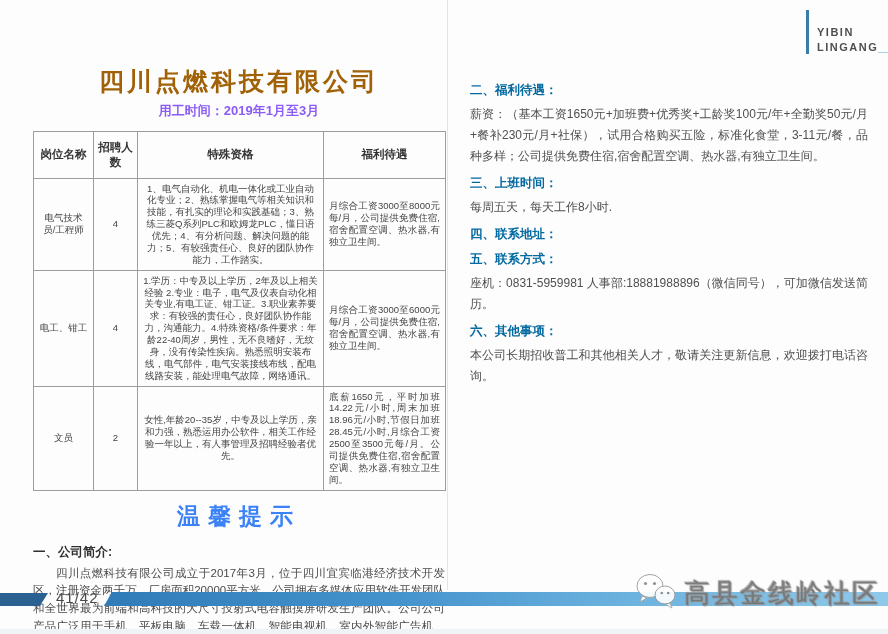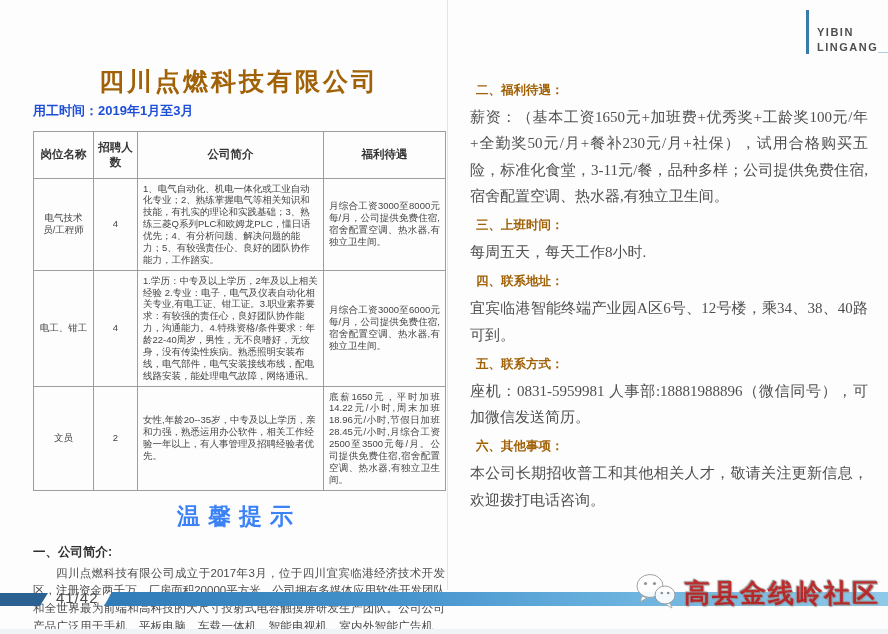--- a/index.html
+++ b/index.html
@@ -12,47 +12,47 @@
 
   
   .logo{position:absolute;left:806px;top:10px;display:flex;}
   .logo-bar{width:3px;height:44px;background:#3a7ca5;margin-right:8px;}
   .logo-text{font-size:11px;font-weight:bold;color:#4f4f4f;letter-spacing:1.5px;line-height:1.35;padding-top:15px;white-space:nowrap;}
   .logo-trail{color:#3a9ab8;letter-spacing:0;}
 
   
   .left-page{position:absolute;left:33px;top:68px;width:412px;}
   .company-title{text-align:center;color:#a16207;font-size:25px;font-weight:bold;letter-spacing:3px;line-height:1.1;}
-  .work-period{text-align:left;color:#1d4ed8;font-size:13px;font-weight:bold;margin-top:6px;}
+  .work-period{text-align:center;color:#8b5cf6;font-size:13px;font-weight:bold;margin-top:6px;}
   table.jobs{width:100%;border-collapse:collapse;table-layout:fixed;margin-top:11px;padding-left:17px;}
   table.jobs th,table.jobs td{border:1px solid #9d9d9d;}
   table.jobs th{font-size:11.5px;color:#333;padding:8px 2px;font-weight:bold;}
   table.jobs td{font-size:9.5px;color:#444;padding:4px 5px;line-height:1.25;vertical-align:middle;}
   td.c-position,td.c-count{text-align:center;}
-  td.c-requirements{text-align:left;}
+  td.c-requirements{text-align:center;}
   td.c-benefits{text-align:justify;}
   .tips-title{text-align:center;color:#3b82f6;font-size:23px;font-weight:bold;letter-spacing:8px;margin-top:10px;}
   .intro-heading{font-size:12.5px;font-weight:bold;color:#2f2f2f;margin-top:12px;}
   .intro-text{font-size:11.5px;color:#4a4a4a;line-height:1.55;text-indent:2em;margin-top:4px;text-align:justify;}
 
   
   .right-page{position:absolute;left:470px;top:74px;width:398px;}
   .section{margin-bottom:2px;}
-  .section-heading{font-size:12.5px;font-weight:bold;color:#a16207;margin:8px 0 5px 6px;}
-  .section-body{font-size:15px;color:#4f4f4f;line-height:1.75;text-align:justify;font-family:Liberation Serif, serif;}
+  .section-heading{font-size:12.5px;font-weight:bold;color:#0369a1;margin:8px 0 5px 0;}
+  .section-body{font-size:12px;color:#4f4f4f;line-height:1.75;text-align:justify;}
 
   
   .bar-dark{position:absolute;left:0;top:593px;width:48px;height:13px;background:#2a6191;
     clip-path:polygon(0 0,100% 0,83% 100%,0 100%);}
   .page-number{position:absolute;left:56px;top:589px;font-size:15px;font-weight:normal;color:#4a4a4a;letter-spacing:1px;}
   .bar-main{position:absolute;left:0;top:592px;width:888px;height:14px;
     background:linear-gradient(90deg,#2f7cb8 12%,#4593cd 45%,#6eb4df 72%,#8fc9ea 100%);
     clip-path:polygon(112px 0,100% 0,100% 100%,104px 100%);}
   .watermark{position:absolute;right:8px;top:572px;display:flex;align-items:center;opacity:0.92;}
-  .watermark-text{font-size:26px;font-weight:bold;color:#b91c1c;letter-spacing:2px;
+  .watermark-text{font-size:26px;font-weight:normal;color:#737373;letter-spacing:2px;
     text-shadow:0 0 2px #8a8a8a,1px 1px 1px #9a9a9a,-1px -1px 1px #9a9a9a;}
   .wechat-icon{margin-right:6px;}
   .bottom-edge{position:absolute;left:0;bottom:0;width:100%;height:5px;background:#eef3f6;}
 </style>
 </head>
 <body>
 
 <div class="page-divider"></div>
 
 <div class="logo">
@@ -71,21 +71,21 @@
     <colgroup>
       <col style="width:60px">
         <col style="width:44px">
         <col style="width:186px">
         <col style="width:122px">
     </colgroup>
     <thead>
       <tr>
         <th>岗位名称</th>
         <th>招聘人数</th>
-        <th>公司简介</th>
+        <th>特殊资格</th>
         <th>福利待遇</th>
       </tr>
     </thead>
     <tbody>
       <tr>
         <td class="c-position">电气技术员/工程师</td>
         <td class="c-count">4</td>
         <td class="c-requirements">1、电气自动化、机电一体化或工业自动化专业；2、熟练掌握电气等相关知识和技能，有扎实的理论和实践基础；3、熟练三菱Q系列PLC和欧姆龙PLC，懂日语优先；4、有分析问题、解决问题的能力；5、有较强责任心、良好的团队协作能力，工作踏实。</td>
         <td class="c-benefits">月综合工资3000至8000元每/月，公司提供免费住宿,宿舍配置空调、热水器,有独立卫生间。</td>
       </tr>
@@ -113,21 +113,20 @@
   <div class="section">
     <div class="section-heading">二、福利待遇：</div>
     <div class="section-body">薪资：（基本工资1650元+加班费+优秀奖+工龄奖100元/年+全勤奖50元/月+餐补230元/月+社保），试用合格购买五险，标准化食堂，3-11元/餐，品种多样；公司提供免费住宿,宿舍配置空调、热水器,有独立卫生间。</div>
   </div>
   <div class="section">
     <div class="section-heading">三、上班时间：</div>
     <div class="section-body">每周五天，每天工作8小时.</div>
   </div>
   <div class="section">
     <div class="section-heading">四、联系地址：</div>
-    <div class="section-body">宜宾临港智能终端产业园A区6号、12号楼，乘34、38、40路可到。</div>
   </div>
   <div class="section">
     <div class="section-heading">五、联系方式：</div>
     <div class="section-body">座机：0831-5959981  人事部:18881988896（微信同号），可加微信发送简历。</div>
   </div>
   <div class="section">
     <div class="section-heading">六、其他事项：</div>
     <div class="section-body">本公司长期招收普工和其他相关人才，敬请关注更新信息，欢迎拨打电话咨询。</div>
   </div>
 </div>

